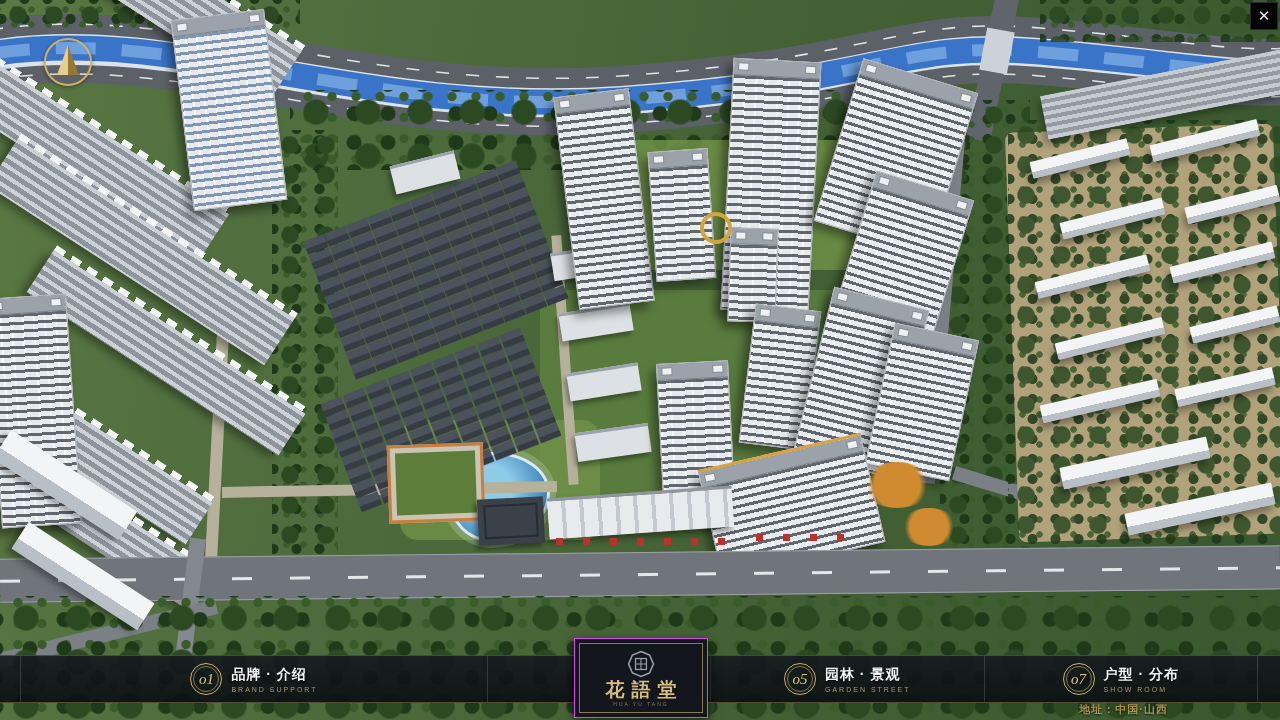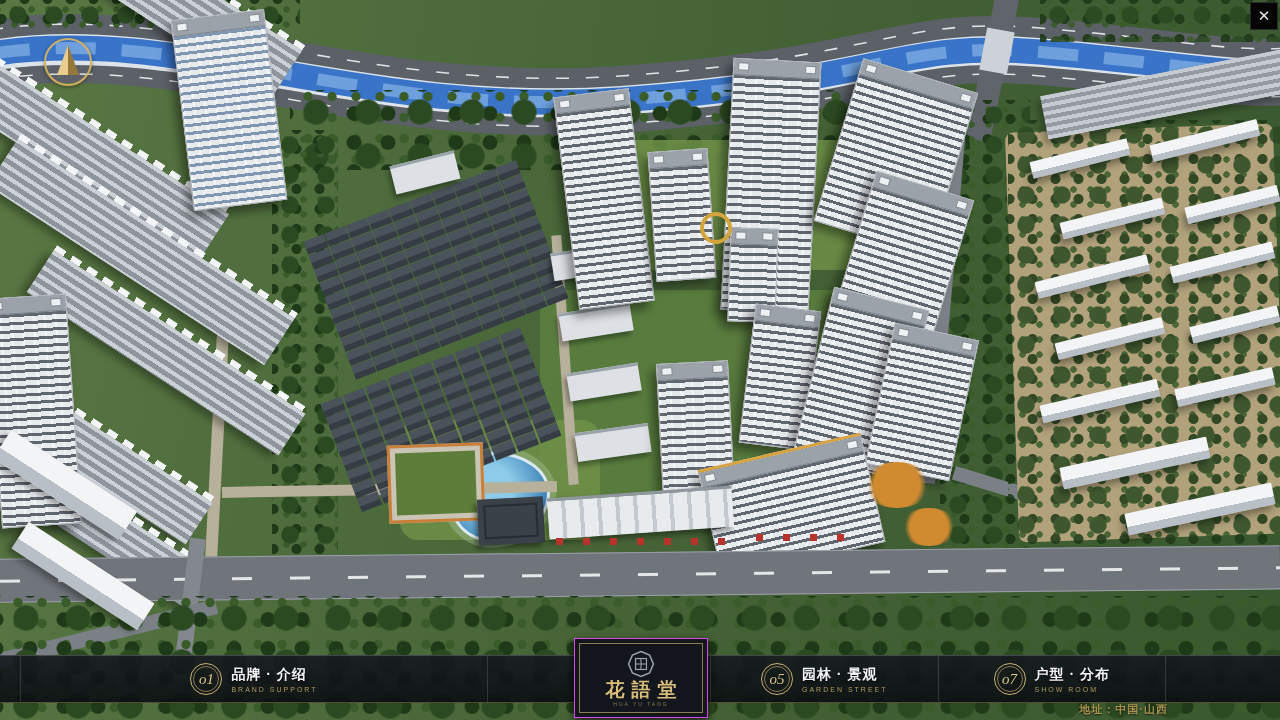--- a/index.html
+++ b/index.html
@@ -83,21 +83,21 @@
     color:#e8e8e8;font-size:15px;line-height:26px;text-align:center;cursor:pointer;
     border:1px solid #2a2a2a;}
 
   
   .navbar{position:absolute;left:0;top:655px;width:1280px;height:46px;
     background:linear-gradient(180deg,rgba(22,26,31,.90),rgba(10,13,17,.90));
     border-top:1px solid rgba(190,196,202,.30);
     border-bottom:1px solid rgba(140,124,82,.50);}
   .navgrp{position:absolute;top:0;height:100%;display:flex;}
   .navgrp.left{left:20px;width:468px;}
-  .navgrp.right{left:710px;width:456px;justify-content:space-between;}
+  .navgrp.right{left:710px;width:548px;justify-content:space-between;}
   .cell{flex:1;display:flex;align-items:center;justify-content:center;gap:9px;cursor:pointer;}
   .cell + .cell{border-left:1px solid rgba(255,255,255,.14);}
   .navgrp .cell:first-child{border-left:1px solid rgba(255,255,255,.14);}
   .navgrp .cell:last-child{border-right:1px solid rgba(255,255,255,.14);}
   .badge{position:relative;width:30px;height:30px;border:1px solid #c8b277;border-radius:50%;
     color:#dcc684;font:italic 15px "Liberation Serif",serif;
     display:flex;align-items:center;justify-content:center;flex:0 0 30px;}
   .badge::before{content:"";position:absolute;inset:2px;border:1px solid #8a7a4e;border-radius:50%;}
   .cell .txt{display:flex;flex-direction:column;align-items:flex-start;}
   .cell .zh{color:#f2f3f4;font-size:14px;font-weight:bold;letter-spacing:1px;

